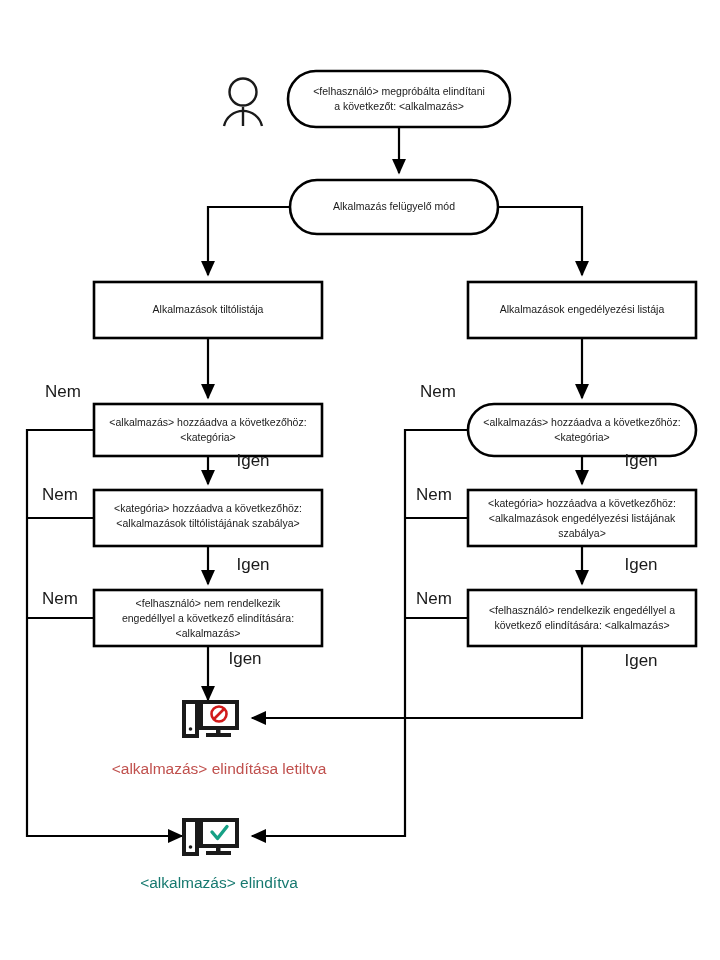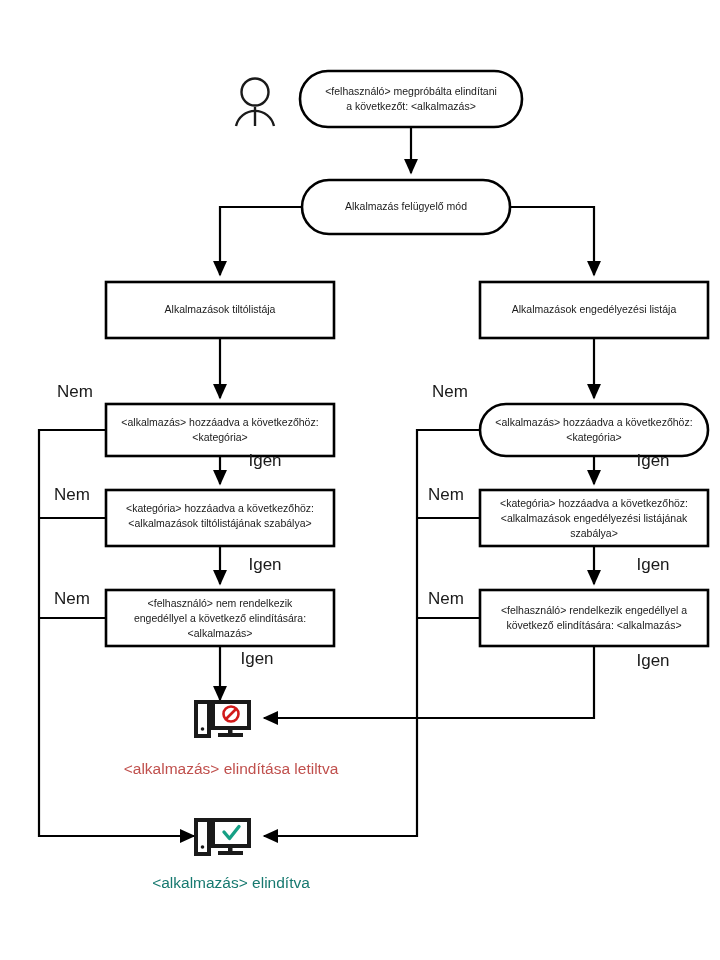--- a/index.html
+++ b/index.html
@@ -10,21 +10,20 @@
   body {
     width: 720px;
     height: 960px;
     overflow: hidden;
     font-family: "Liberation Sans", sans-serif;
   }
   #diagram-root {
     position: relative;
     width: 663px;
     height: 960px;
-    padding-left: 12px;
   }
   svg.flow {
     display: block;
     width: 720px;
     height: 960px;
   }
   .node-shape {
     fill: #ffffff;
     stroke: #000000;
     stroke-width: 2.6;

